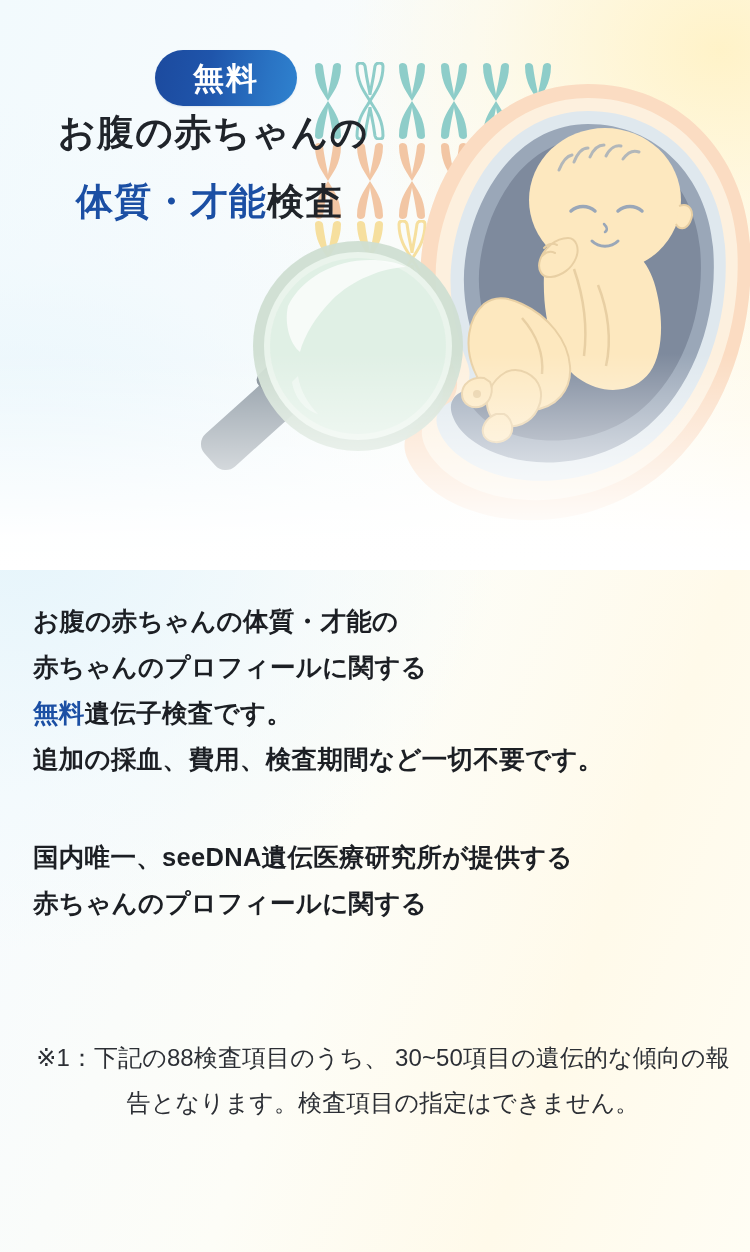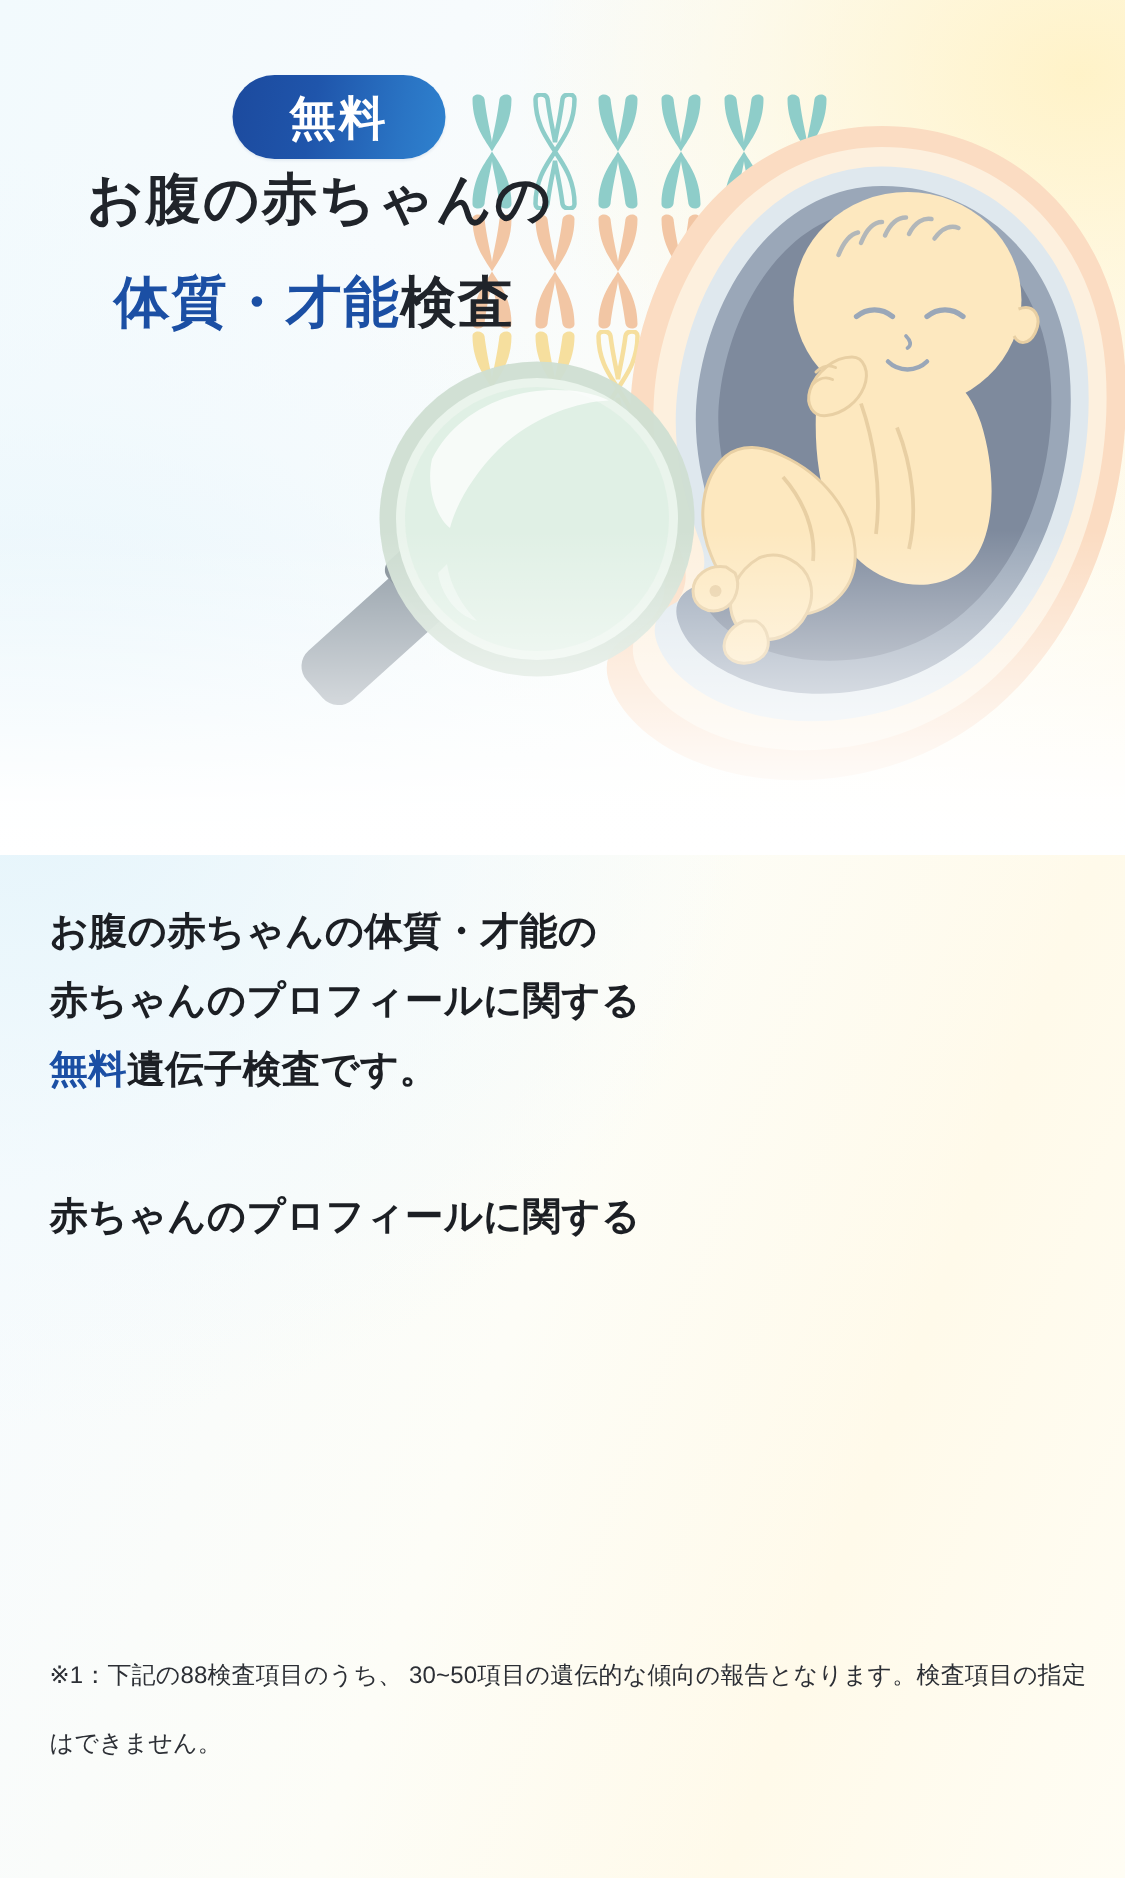--- a/index.html
+++ b/index.html
@@ -141,28 +141,29 @@
     line-height: 46px;
     letter-spacing: 0.3px;
   }
   .para .accent { color: #1b4fa4; }
   #para-2 { margin-top: 52px; }
 
   
   #footnote {
     position: absolute;
     left: 33px;
-    top: 1095px;
+    top: 1035px;
     width: 700px;
     z-index: 50;
     color: #2c2f35;
-    font-size: 16px;
+    font-size: 24px;
     font-weight: normal;
     line-height: 45px;
     letter-spacing: 0.1px;
+    text-align: center;
   }
 </style>
 </head>
 <body>
 
 <div id="page">
 
   <div id="hero">
 
     <div class="chromo-field" style="left:308px; top:62px; width:260px; height:250px;">
@@ -311,22 +312,24 @@
       <div class="hl-line hl-line-2"><span class="hl-blue">体質・才能</span><span class="hl-dark">検査</span></div>
     </div>
   </div>
 
   <div id="copy">
 
     <div class="para" id="para-1">
       <div>お腹の赤ちゃんの体質・才能の</div>
       <div>赤ちゃんのプロフィールに関する</div>
       <div><span class="accent">無料</span><span>遺伝子検査です。</span></div>
+      <div>追加の採血、費用、検査期間など一切不要です。</div>
     </div>
 
     <div class="para" id="para-2">
+      <div>国内唯一、seeDNA遺伝医療研究所が提供する</div>
       <div>赤ちゃんのプロフィールに関する</div>
     </div>
   </div>
 
   <div id="footnote">※1：下記の88検査項目のうち、 30~50項目の遺伝的な傾向の報告となります。検査項目の指定はできません。</div>
 
 </div>
 
 </body></html>

